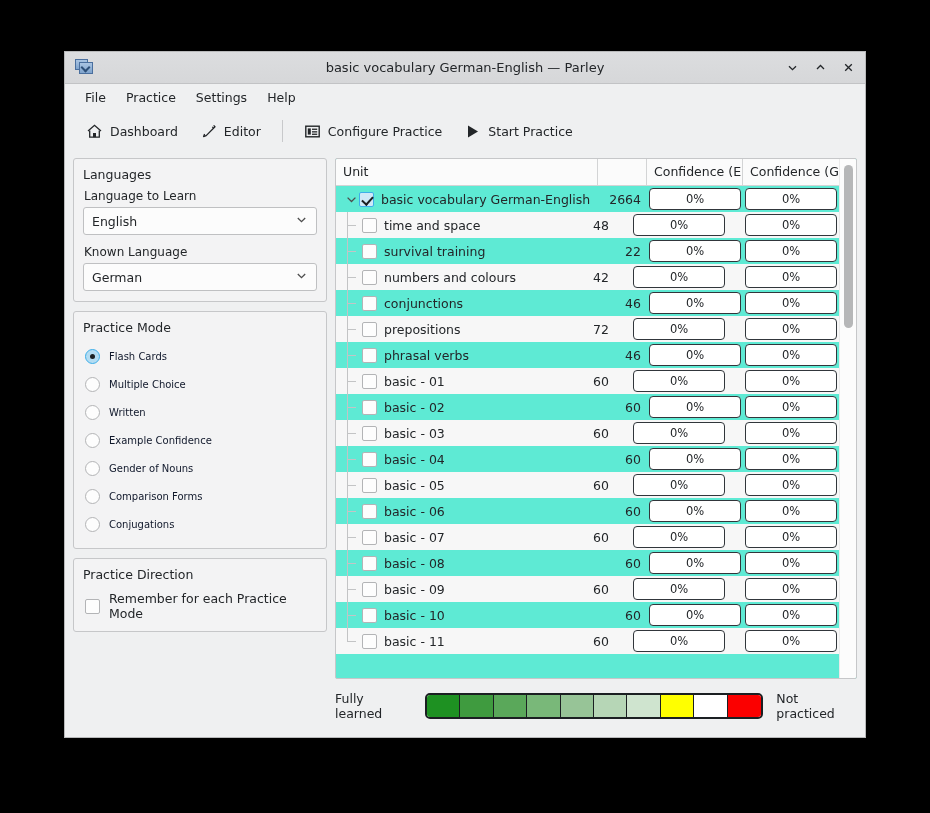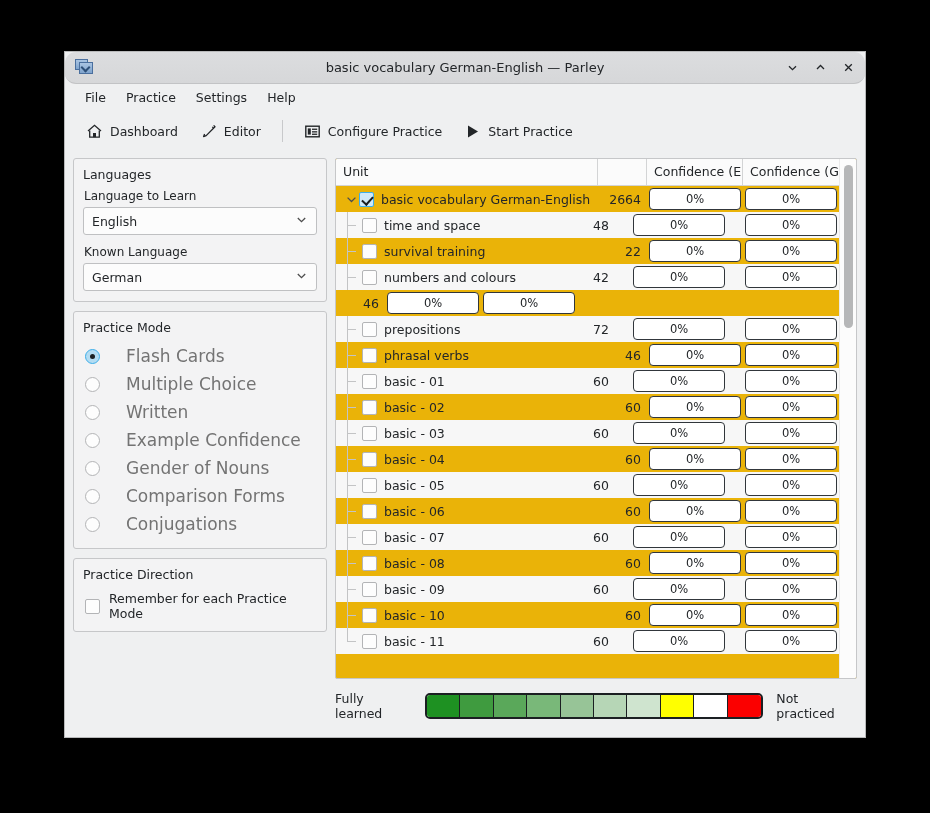--- a/index.html
+++ b/index.html
@@ -26,21 +26,20 @@
   
   #titlebar {
     height: 16px;
     min-height: 32px;
     background: linear-gradient(#dcdddf, #d6d7d9);
     border-bottom: 1px solid #c2c3c5;
     display: flex;
     align-items: center;
     position: relative;
     padding: 0 8px;
-    border-radius: 11px;
   }
   #app-icon {
     width: 19px; height: 17px;
     position: relative;
     flex: 0 0 auto;
     margin-left: 2px;
   }
   .ic-card {
     position: absolute;
     border: 1px solid #4a6f9e;
@@ -162,24 +161,24 @@
   }
   .combo .chev {
     margin-left: auto;
   }
   .spacer8 { height: 8px; }
 
   
   .radio-row {
     display: flex;
     align-items: center;
-    gap: 26px;
+    gap: 9px;
     height: 28px;
-    font-size: 17px;
-    color: #737373;
+    font-size: 10px;
+    color: #0f172a;
     cursor: default;
     padding-left: 2px;
   }
   .radio {
     width: 15px; height: 15px;
     border-radius: 50%;
     border: 1px solid #b3b4b6;
     background: #fdfdfd;
     flex: 0 0 auto;
     position: relative;
@@ -218,21 +217,21 @@
   #right {
     flex: 1;
     display: flex;
     flex-direction: column;
     min-width: 0;
     gap: 0;
   }
   #tree-frame {
     flex: 1;
     min-height: 0;
-    background: #eab308;
+    background: #5eead4;
     border: 1px solid #c6c7c9;
     border-radius: 2px;
     display: flex;
     overflow: hidden;
     position: relative;
   }
   #tree-scroll-area {
     flex: 1;
     min-width: 0;
     display: flex;
@@ -637,20 +636,26 @@
                   </div>
                   <div class="cell-count">42</div>
                   <div class="cell-conf">
                     <div class="conf-bar">0%</div>
                   </div>
                   <div class="cell-conf">
                     <div class="conf-bar">0%</div>
                   </div>
                 </div>
                 <div class="row">
+                  <div class="cell-unit">
+                    <div class="root-bar-left"></div>
+                    <span class="indent-stub"></span>
+                    <span class="tchk"></span>
+                    <span class="unit-label">conjunctions</span>
+                  </div>
                   <div class="cell-count">46</div>
                   <div class="cell-conf">
                     <div class="conf-bar">0%</div>
                   </div>
                   <div class="cell-conf">
                     <div class="conf-bar">0%</div>
                   </div>
                 </div>
                 <div class="row alt">
                   <div class="cell-unit">

